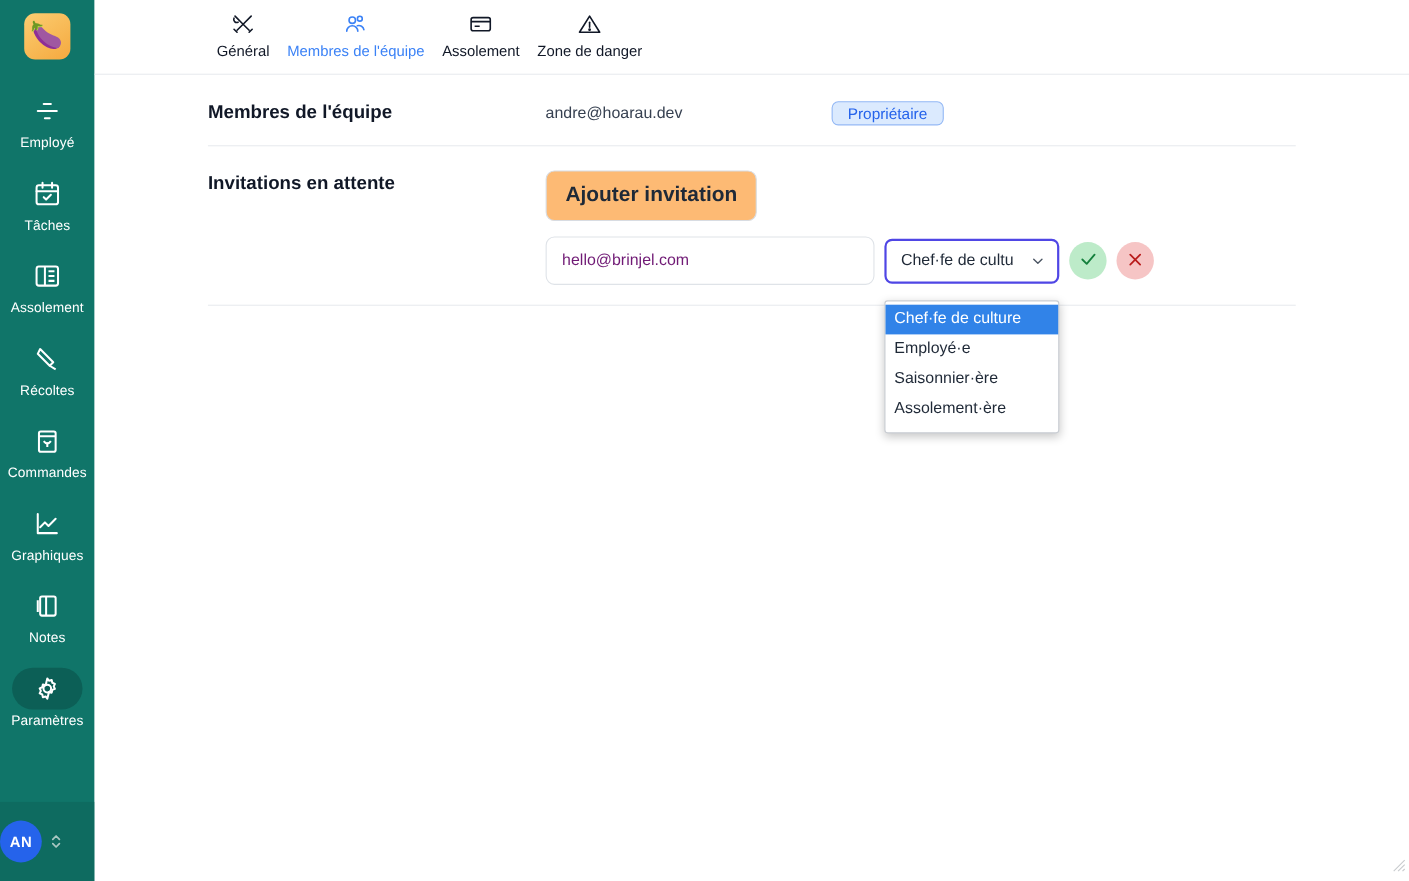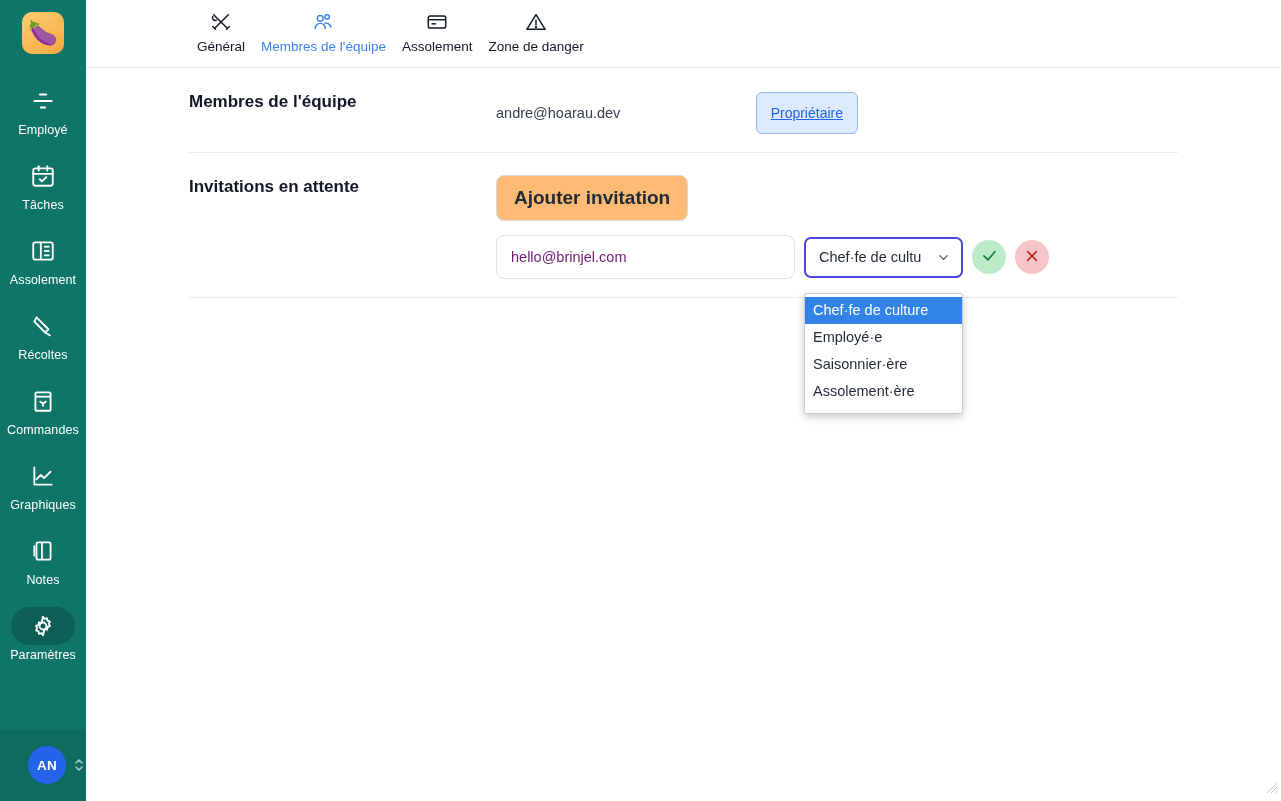--- a/index.html
+++ b/index.html
@@ -39,21 +39,21 @@
   .nav-item.active .nav-pill { background: #0c5f56; }
   .nav-label {
     margin-top: 3px; color: #ffffff; font-size: 12.5px;
     letter-spacing: .1px; white-space: nowrap;
   }
   .nav-icon svg { display: block; }
 
   .side-bottom {
     position: absolute; left: 0; bottom: 0; width: 86px; height: 72px;
     background: #0e6b60;
-    display: flex; align-items: center; justify-content: flex-end; gap: 6px;
+    display: flex; align-items: center; justify-content: flex-start; gap: 6px;
   }
   .avatar {
     width: 38px; height: 38px; border-radius: 50%;
     background: #2563eb; color: #fff;
     display: flex; align-items: center; justify-content: center;
     font-size: 13.5px; font-weight: 600; letter-spacing: .3px;
   }
   .updown { display: flex; flex-direction: column; align-items: center; color: #a9c7c2; }
 
   
@@ -84,21 +84,21 @@
   .section-body { flex: 1; min-width: 0; }
 
   .member-line {
     display: flex; align-items: center; padding-top: 24px;
     padding-bottom: 18px;
   }
   .member-email { font-size: 14.5px; color: #374151; }
   .badge {
     margin-left: auto; margin-right: 320px;
     background: #dbeafe; border: 1px solid #93b8f5; color: #2563eb;
-    font-size: 14px; border-radius: 6px; padding: 12px 14px; white-space: nowrap; text-decoration: underline;
+    font-size: 14px; border-radius: 6px; padding: 2px 14px; white-space: nowrap;
   }
   .divider { height: 1px; background: #e9ecef; margin: 0 103px; }
 
   .btn-outline {
     display: inline-block; margin-top: 22px;
     background: #fdba74; border: 1px solid #d8dce2; border-radius: 8px;
     padding: 11px 17px; font-size: 19px; font-weight: 700; color: #1f2937;
     cursor: pointer;
     text-align: center;
   }

